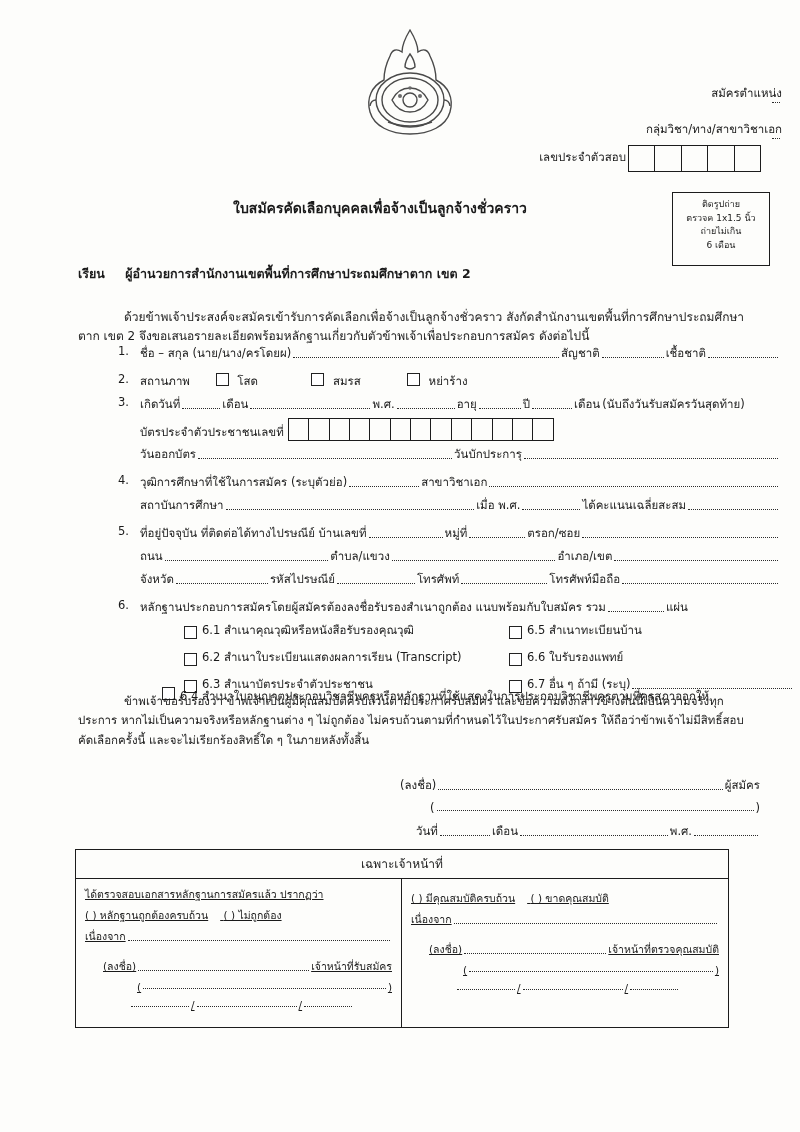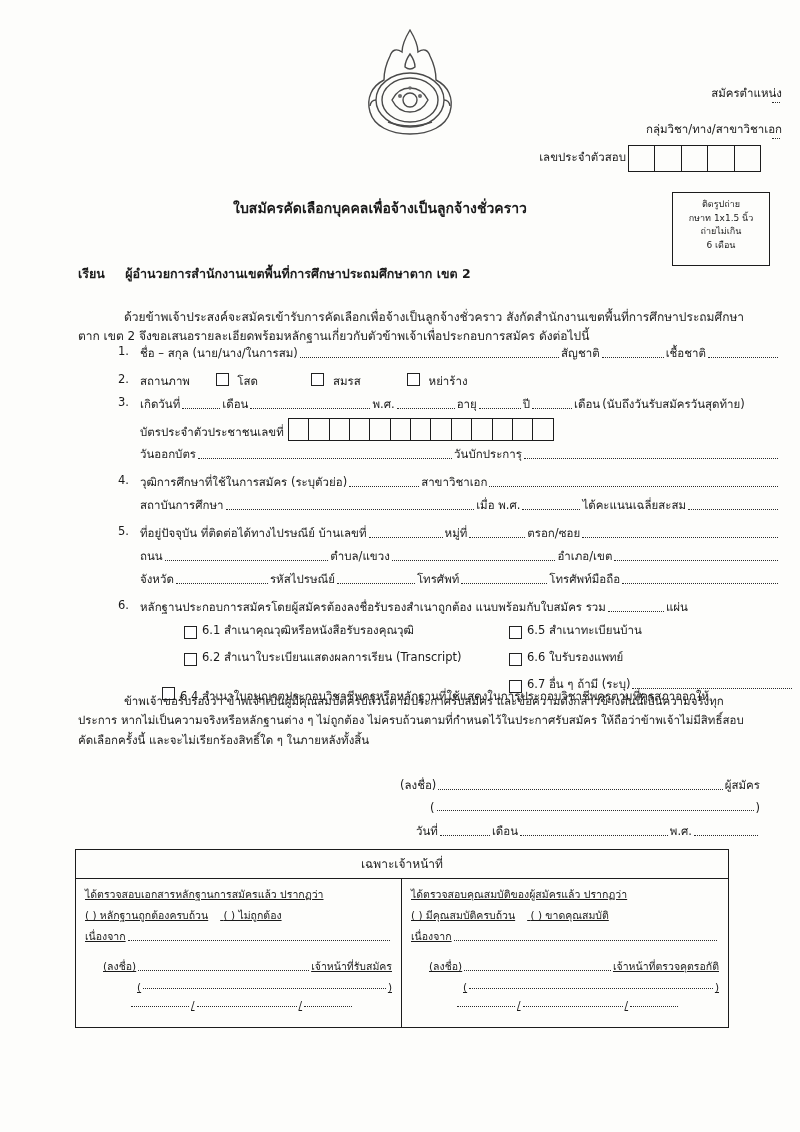--- a/index.html
+++ b/index.html
@@ -132,39 +132,39 @@
     <div></div>
     <div></div>
   </div>
 
   <div class="abs title">
     <div>ใบสมัครคัดเลือกบุคคลเพื่อจ้างเป็นลูกจ้างชั่วคราว</div>
   </div>
 
   <div class="abs photobox">
     <div>ติดรูปถ่าย</div>
-    <div>กษาท 1x1.5 นิ้ว</div>
+    <div>ตรวจค 1x1.5 นิ้ว</div>
     <div>ถ่ายไม่เกิน</div>
     <div>6 เดือน</div>
   </div>
 
   <div class="abs toline">
     <span class="lbl">เรียน</span>
     <span>ผู้อำนวยการสำนักงานเขตพื้นที่การศึกษาประถมศึกษาตาก เขต 2</span>
   </div>
 
   <div class="abs intro">ด้วยข้าพเจ้าประสงค์จะสมัครเข้ารับการคัดเลือกเพื่อจ้างเป็นลูกจ้างชั่วคราว สังกัดสำนักงานเขตพื้นที่การศึกษาประถมศึกษาตาก เขต 2 จึงขอเสนอรายละเอียดพร้อมหลักฐานเกี่ยวกับตัวข้าพเจ้าเพื่อประกอบการสมัคร ดังต่อไปนี้</div>
 
   <div class="abs items">
 
     <div class="item">
       <div class="num">1.</div>
       <div class="body2">
         <div class="ln">
-          <span class="t">ชื่อ – สกุล (นาย/นาง/ในการสม)</span>
+          <span class="t">ชื่อ – สกุล (นาย/นาง/ครโดยผ)</span>
           <span class="dots"></span>
           <span class="t">สัญชาติ</span>
           <span class="dots" style="max-width:62px"></span>
           <span class="t">เชื้อชาติ</span>
           <span class="dots" style="max-width:70px"></span>
         </div>
       </div>
     </div>
 
     <div class="item">
@@ -294,20 +294,24 @@
         <div class="docs">
           <div class="docL">
             <div class="docrow">
               <span class="cbox"></span>
               <span>6.1 สำเนาคุณวุฒิหรือหนังสือรับรองคุณวุฒิ</span>
             </div>
             <div class="docrow">
               <span class="cbox"></span>
               <span>6.2 สำเนาใบระเบียนแสดงผลการเรียน (Transcript)</span>
             </div>
+            <div class="docrow">
+              <span class="cbox"></span>
+              <span>6.3 สำเนาบัตรประจำตัวประชาชน</span>
+            </div>
           </div>
           <div class="docR">
             <div class="docrow">
               <span class="cbox"></span>
               <span>6.5 สำเนาทะเบียนบ้าน</span>
             </div>
             <div class="docrow">
               <span class="cbox"></span>
               <span>6.6 ใบรับรองแพทย์</span>
             </div>
@@ -378,34 +382,33 @@
             <span class="dots" style="max-width:58px"></span>
             <span class="t">/</span>
             <span class="dots" style="max-width:100px"></span>
             <span class="t">/</span>
             <span class="dots" style="max-width:48px"></span>
           </div>
         </div>
       </div>
 
       <div class="offcol">
-        <div>ได้ตรวจสอบคุณสมบัติของผู้สมัครแล้ว ปรากฏว่า</div>
         <div style="margin:4px 0">
           <span style="margin-right:12px">(   ) มีคุณสมบัติครบถ้วน</span>
           <span>(   ) ขาดคุณสมบัติ</span>
         </div>
         <div class="ln">
           <span class="t">เนื่องจาก</span>
           <span class="dots"></span>
         </div>
         <div class="offsign">
           <div class="ln">
             <span class="t">(ลงชื่อ)</span>
             <span class="dots"></span>
-            <span class="t">เจ้าหน้าที่ตรวจคุตรอกัติ</span>
+            <span class="t">เจ้าหน้าที่ตรวจคุณสมบัติ</span>
           </div>
           <div class="ln paren">
             <span class="t">(</span>
             <span class="dots"></span>
             <span class="t">)</span>
           </div>
           <div class="ln datel">
             <span class="dots" style="max-width:58px"></span>
             <span class="t">/</span>
             <span class="dots" style="max-width:100px"></span>

